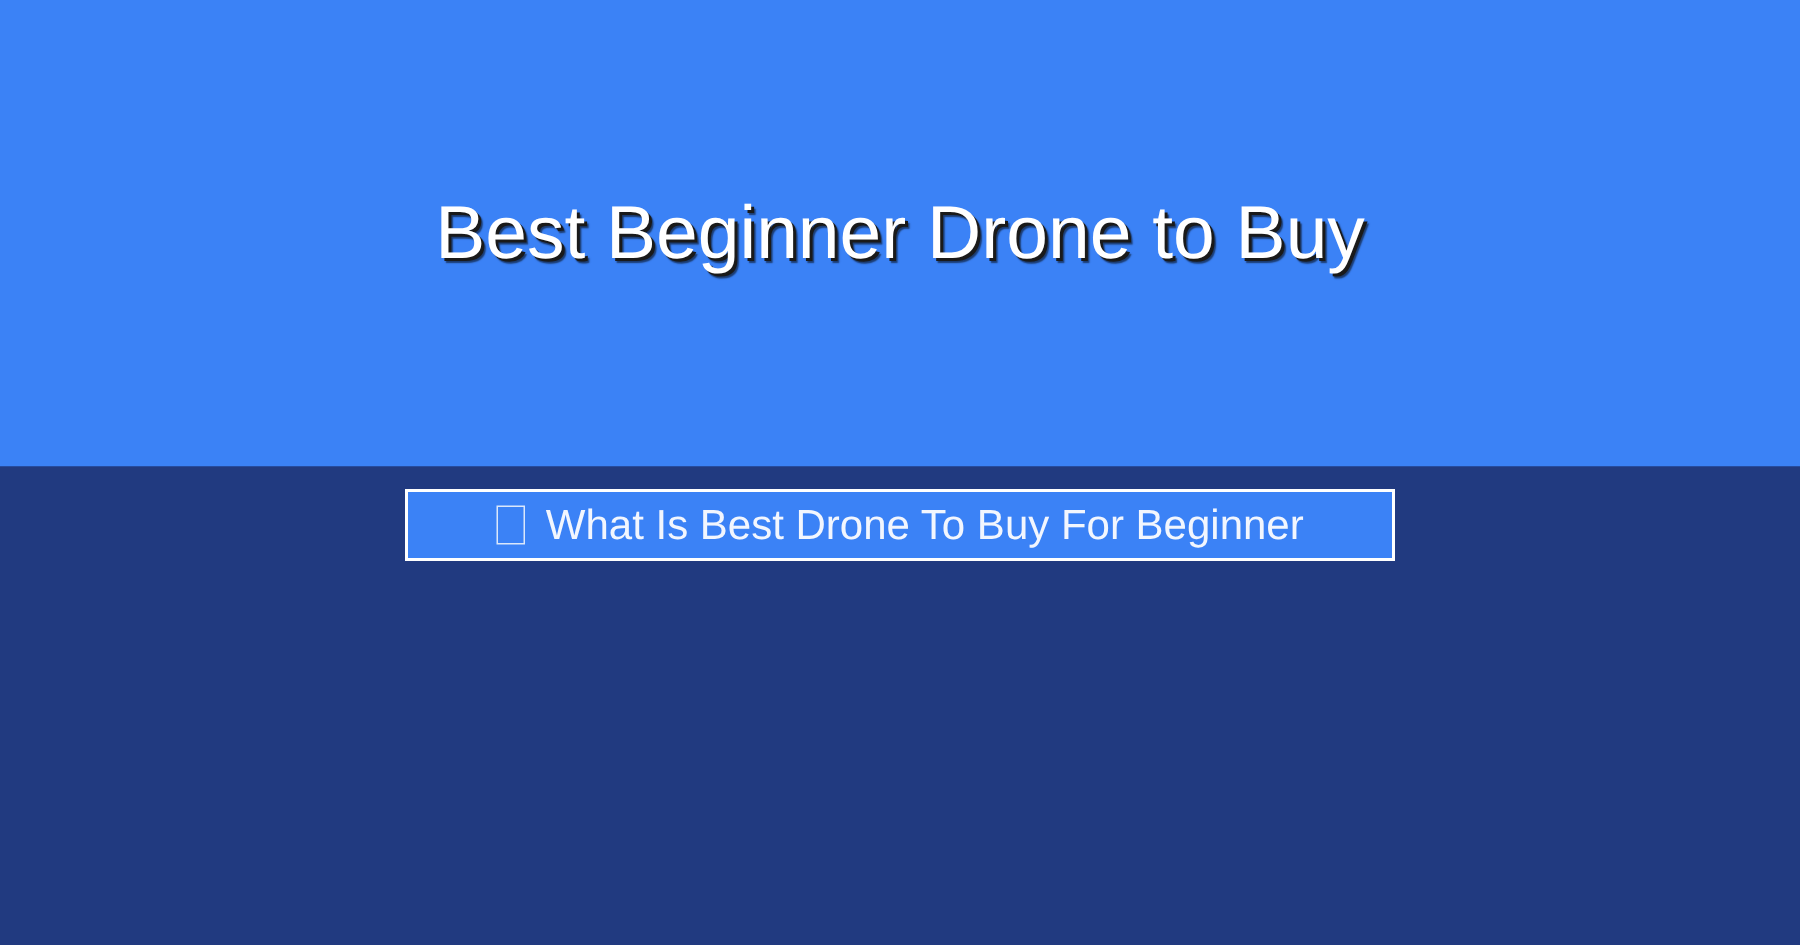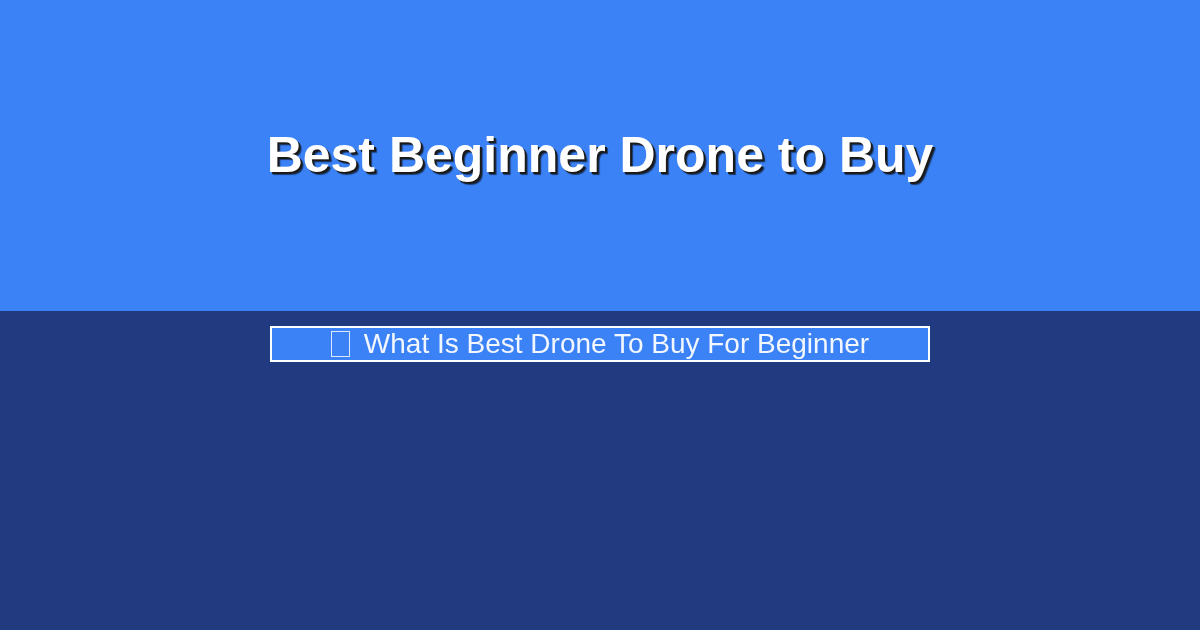--- a/index.html
+++ b/index.html
@@ -51,21 +51,21 @@
     height: 311px;
     display: flex;
     align-items: center;
     justify-content: center;
   }
 
   .headline {
     margin: 0;
     font-family: "Liberation Sans", sans-serif;
     font-size: 50px;
-    font-weight: 700;
+    font-weight: 400;
     line-height: 1.1;
     color: #ffffff;
     text-align: center;
     white-space: nowrap;
     letter-spacing: 0px;
     text-shadow:
       2px 2px 0 #1a1a1a,
       3px 3px 1px rgba(0, 0, 0, 0.55);
   }
 
@@ -79,21 +79,21 @@
     justify-content: center;
   }
 
   .pill {
     box-sizing: border-box;
     display: inline-flex;
     align-items: center;
     justify-content: center;
     gap: 14px;
     width: 660px;
-    height: 36px;
+    height: 48px;
     padding: 0 28px;
     background: #3b82f6;
     border: 2px solid #ffffff;
     border-radius: 0;
     white-space: nowrap;
   }
 
   .pill-icon {
     display: inline-block;
     width: 17px;

